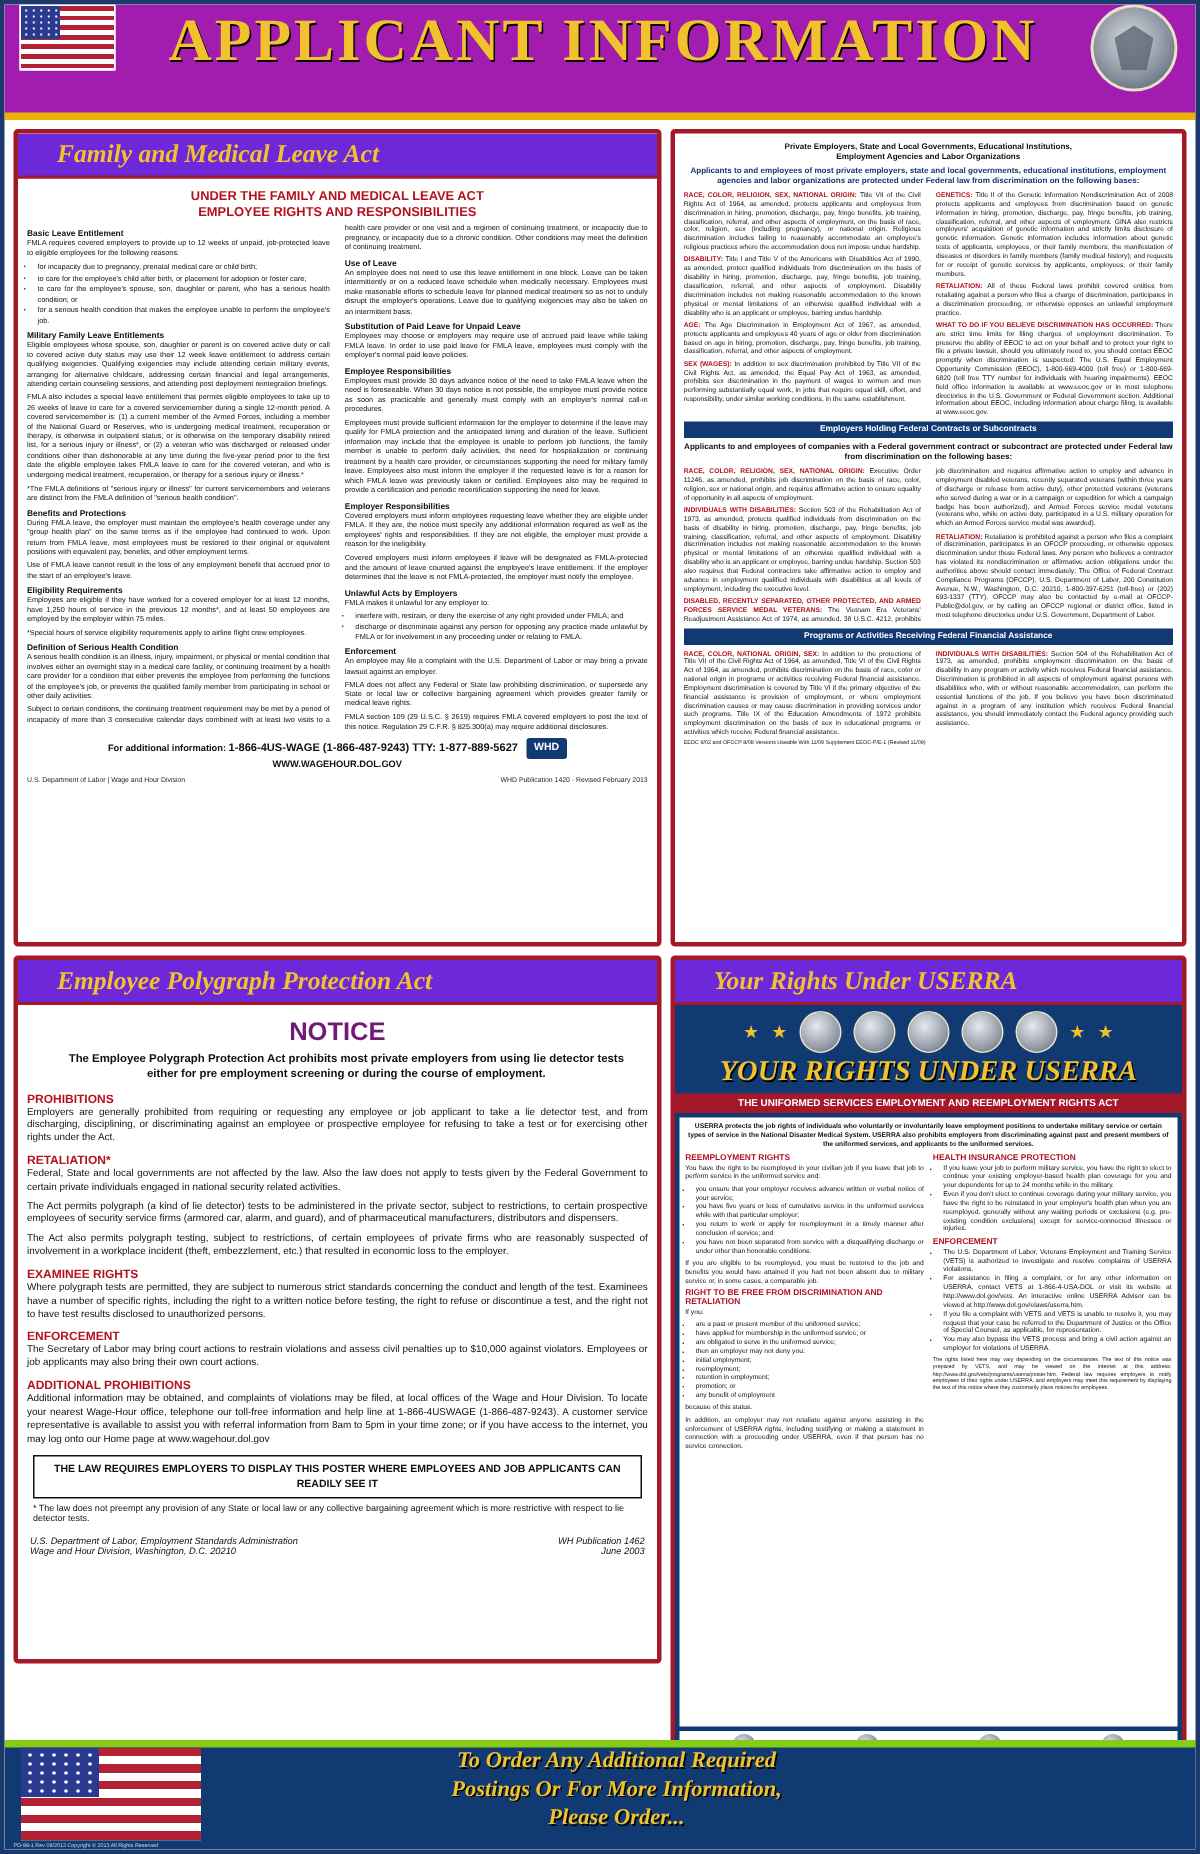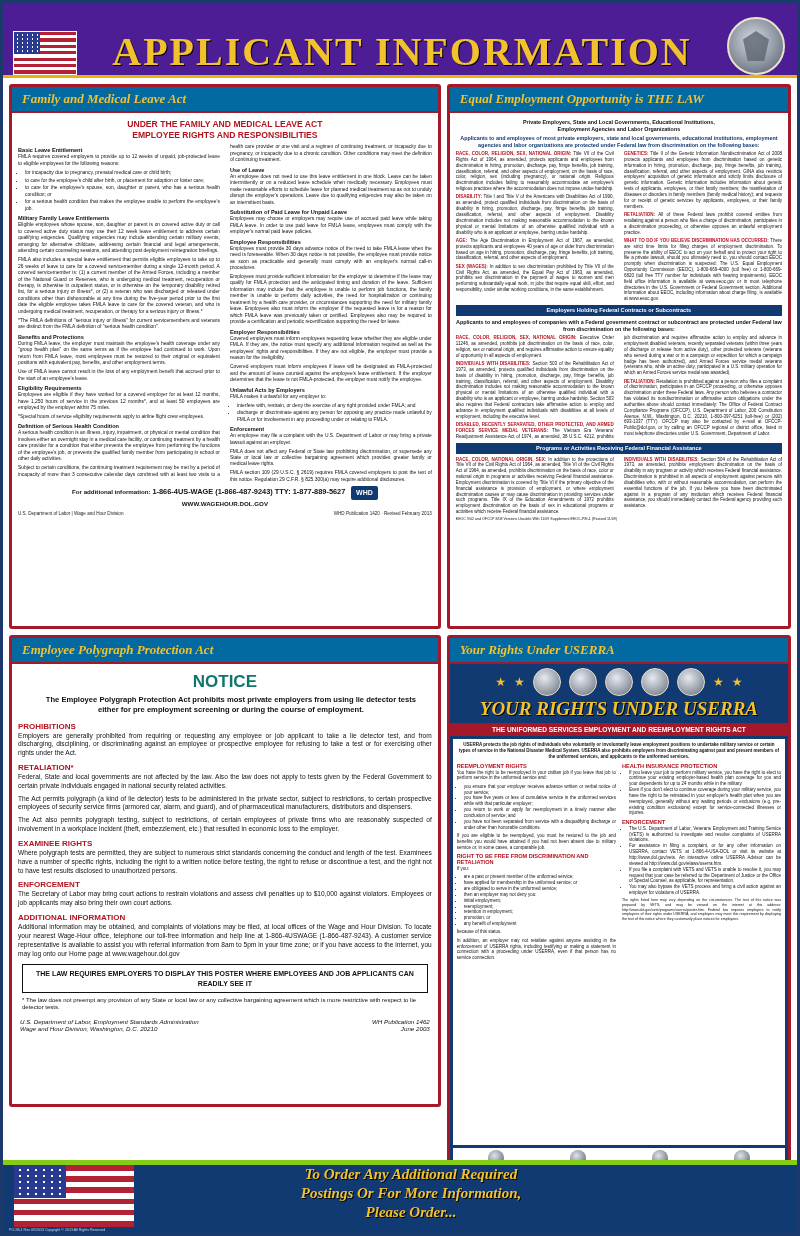--- a/index.html
+++ b/index.html
@@ -1,35 +1,35 @@
 <!DOCTYPE html>
 <html><head>
 <meta charset="utf-8">
 <style>
   html,body{margin:0;padding:0;background:#ffffff;}
   body{width:800px;height:1236px;font-family:"Liberation Sans", sans-serif;color:#111;}
   .poster{position:relative;width:800px;height:1236px;background:#ffffff;box-sizing:border-box;border:3px solid #1b3a6b;overflow:hidden;}
 
   
-  .header{position:relative;height:72px;background:#4c1d95;border-bottom:3px solid #eab308;display:flex;align-items:flex-end;}
+  .header{position:relative;height:72px;background:#a21caf;border-bottom:5px solid #eab308;display:flex;align-items:flex-start;}
   .flag{width:62px;height:42px;margin-left:10px;border:1px solid #fff;position:relative;overflow:hidden;background:#fff;flex:none;}
   .flag .stripes{position:absolute;inset:0;background:repeating-linear-gradient(to bottom,#b22234 0 3.2px,#ffffff 3.2px 6.4px);}
   .flag .canton{position:absolute;left:0;top:0;width:26px;height:22px;background:#2a3b8f;}
   .flag .canton .stars{position:absolute;inset:1px;background:
      radial-gradient(circle, #fff 0.7px, transparent 0.9px) 0 0/5px 4px;}
   .title-wrap{flex:1;text-align:center;}
   .title{font-family:"Liberation Serif", serif;font-weight:bold;font-size:40px;letter-spacing:2px;color:#f2c12e;text-shadow:1px 1px 0 #000;}
   .seal{width:54px;height:54px;margin-right:12px;border-radius:50%;background:radial-gradient(circle at 45% 40%,#d9dde4,#7e8794 65%,#4c535e);border:2px solid #e9e2c8;position:relative;flex:none;}
   .seal:after{content:"";position:absolute;left:14px;top:12px;width:26px;height:30px;background:#5c6572;clip-path:polygon(50% 0,100% 28%,82% 100%,18% 100%,0 28%);opacity:.8;}
 
   
   .body{position:relative;width:100%;height:1090px;padding:6px 6px 0 6px;box-sizing:border-box;}
   .row{display:flex;gap:6px;}
   .panel{border:3px solid #a5182a;border-radius:3px;background:#fff;box-sizing:border-box;position:relative;overflow:hidden;}
-  .panel-head{background:#0369a1;color:#f2c12e;font-family:"Liberation Serif", serif;font-style:italic;font-weight:bold;font-size:13px;padding:4px 10px;border-bottom:2px solid #a5182a;}
+  .panel-head{background:#6d28d9;color:#f2c12e;font-family:"Liberation Serif", serif;font-style:italic;font-weight:bold;font-size:17px;padding:4px 26px;border-bottom:2px solid #a5182a;}
   .panel-body{padding:4px 6px 4px 6px;}
 
   
   #fmla{width:434px;height:545px;}
   #eeo{width:346px;height:545px;}
   #eppa{width:434px;height:472px;margin-top:6px;}
   #userra{width:346px;height:529px;margin-top:6px;}
 
   .ctr{text-align:center;}
   .blue{color:#123a72;}
@@ -47,21 +47,21 @@
   .wh-badge{display:inline-block;background:#123a72;color:#fff;font-size:7px;font-weight:bold;padding:2px 5px;border-radius:2px;margin-left:4px;vertical-align:middle;}
   .fmla-bottombar{display:flex;justify-content:space-between;font-size:4.6px;margin-top:3px;color:#222;}
 
   
   .eeo-top{font-size:5.4px;text-align:center;font-weight:bold;line-height:1.3;margin:2px 0;}
   .eeo-band{background:#123a72;color:#fff;font-size:5.6px;font-weight:bold;text-align:center;padding:2px 3px;margin:3px 0 3px 0;line-height:1.25;}
   .eeo-t{font-size:4.5px;line-height:1.3;text-align:justify;margin:0 0 2.5px 0;}
   .eeo-t b{color:#b3131f;}
 
   
-  .notice{color:#0f766e;font-weight:bold;font-size:17px;text-align:center;margin:4px 0 3px 0;}
+  .notice{color:#701a75;font-weight:bold;font-size:17px;text-align:center;margin:4px 0 3px 0;}
   .eppa-lead{font-size:7.6px;font-weight:bold;text-align:center;line-height:1.35;margin:0 8px 6px 20px;}
   .eppa-h{color:#b3131f;font-weight:bold;font-size:8px;margin:5px 0 1px 0;}
   .eppa-p{font-size:6.6px;line-height:1.34;text-align:justify;margin:0 0 4px 0;}
   .eppa-box{border:1px solid #111;font-size:7px;font-weight:bold;text-align:center;padding:4px 6px;margin:6px 4px 4px 4px;line-height:1.3;}
   .eppa-note{font-size:6px;line-height:1.3;margin:0 4px 4px 4px;}
   .eppa-foot{display:flex;justify-content:space-between;font-size:6.2px;font-style:italic;margin:6px 2px 0 2px;}
 
   
   #userra .panel-body{background:#123a72;padding:0;height:calc(100% - 25px);position:relative;}
   .userra-stars{display:flex;align-items:center;justify-content:center;gap:8px;padding:4px 0 0 0;}
@@ -170,21 +170,20 @@
             <div>WWW.WAGEHOUR.DOL.GOV</div>
           </div>
           <div class="fmla-bottombar">
             <span>U.S. Department of Labor | Wage and Hour Division</span>
             <span>WHD Publication 1420 · Revised February 2013</span>
           </div>
         </div>
       </div>
 
       <div class="panel" id="eeo">
-        <div class="panel-head">Equal Employment Opportunity is THE LAW</div>
         <div class="panel-body">
           <div class="eeo-top">
             <div>Private Employers, State and Local Governments, Educational Institutions,</div>
             <div>Employment Agencies and Labor Organizations</div>
           </div>
           <div class="eeo-top blue">Applicants to and employees of most private employers, state and local governments, educational institutions, employment agencies and labor organizations are protected under Federal law from discrimination on the following bases:</div>
           <div class="cols2" id="eeo-blocks">
               <p class="eeo-t"><b>RACE, COLOR, RELIGION, SEX, NATIONAL ORIGIN: </b>Title VII of the Civil Rights Act of 1964, as amended, protects applicants and employees from discrimination in hiring, promotion, discharge, pay, fringe benefits, job training, classification, referral, and other aspects of employment, on the basis of race, color, religion, sex (including pregnancy), or national origin. Religious discrimination includes failing to reasonably accommodate an employee's religious practices where the accommodation does not impose undue hardship.</p>
               <p class="eeo-t"><b>DISABILITY: </b>Title I and Title V of the Americans with Disabilities Act of 1990, as amended, protect qualified individuals from discrimination on the basis of disability in hiring, promotion, discharge, pay, fringe benefits, job training, classification, referral, and other aspects of employment. Disability discrimination includes not making reasonable accommodation to the known physical or mental limitations of an otherwise qualified individual with a disability who is an applicant or employee, barring undue hardship.</p>
               <p class="eeo-t"><b>AGE: </b>The Age Discrimination in Employment Act of 1967, as amended, protects applicants and employees 40 years of age or older from discrimination based on age in hiring, promotion, discharge, pay, fringe benefits, job training, classification, referral, and other aspects of employment.</p>
@@ -225,21 +224,21 @@
               <div class="eppa-h">PROHIBITIONS</div>
               <p class="eppa-p">Employers are generally prohibited from requiring or requesting any employee or job applicant to take a lie detector test, and from discharging, disciplining, or discriminating against an employee or prospective employee for refusing to take a test or for exercising other rights under the Act.</p>
               <div class="eppa-h">RETALIATION*</div>
               <p class="eppa-p">Federal, State and local governments are not affected by the law. Also the law does not apply to tests given by the Federal Government to certain private individuals engaged in national security related activities.</p>
               <p class="eppa-p">The Act permits polygraph (a kind of lie detector) tests to be administered in the private sector, subject to restrictions, to certain prospective employees of security service firms (armored car, alarm, and guard), and of pharmaceutical manufacturers, distributors and dispensers.</p>
               <p class="eppa-p">The Act also permits polygraph testing, subject to restrictions, of certain employees of private firms who are reasonably suspected of involvement in a workplace incident (theft, embezzlement, etc.) that resulted in economic loss to the employer.</p>
               <div class="eppa-h">EXAMINEE RIGHTS</div>
               <p class="eppa-p">Where polygraph tests are permitted, they are subject to numerous strict standards concerning the conduct and length of the test. Examinees have a number of specific rights, including the right to a written notice before testing, the right to refuse or discontinue a test, and the right not to have test results disclosed to unauthorized persons.</p>
               <div class="eppa-h">ENFORCEMENT</div>
               <p class="eppa-p">The Secretary of Labor may bring court actions to restrain violations and assess civil penalties up to $10,000 against violators. Employees or job applicants may also bring their own court actions.</p>
-              <div class="eppa-h">ADDITIONAL INFORMATION</div>
+              <div class="eppa-h">ADDITIONAL PROHIBITIONS</div>
               <p class="eppa-p">Additional information may be obtained, and complaints of violations may be filed, at local offices of the Wage and Hour Division. To locate your nearest Wage-Hour office, telephone our toll-free information and help line at 1-866-4USWAGE (1-866-487-9243). A customer service representative is available to assist you with referral information from 8am to 5pm in your time zone; or if you have access to the internet, you may log onto our Home page at www.wagehour.dol.gov</p>
             </div>
           <div class="eppa-box">THE LAW REQUIRES EMPLOYERS TO DISPLAY THIS POSTER WHERE EMPLOYEES AND JOB APPLICANTS CAN READILY SEE IT</div>
           <div class="eppa-note">* The law does not preempt any provision of any State or local law or any collective bargaining agreement which is more restrictive with respect to lie detector tests.</div>
           <div class="eppa-foot">
             <div>
               <div>U.S. Department of Labor, Employment Standards Administration</div>
               <div>Wage and Hour Division, Washington, D.C. 20210</div>
             </div>
             <div style="text-align:right;">

